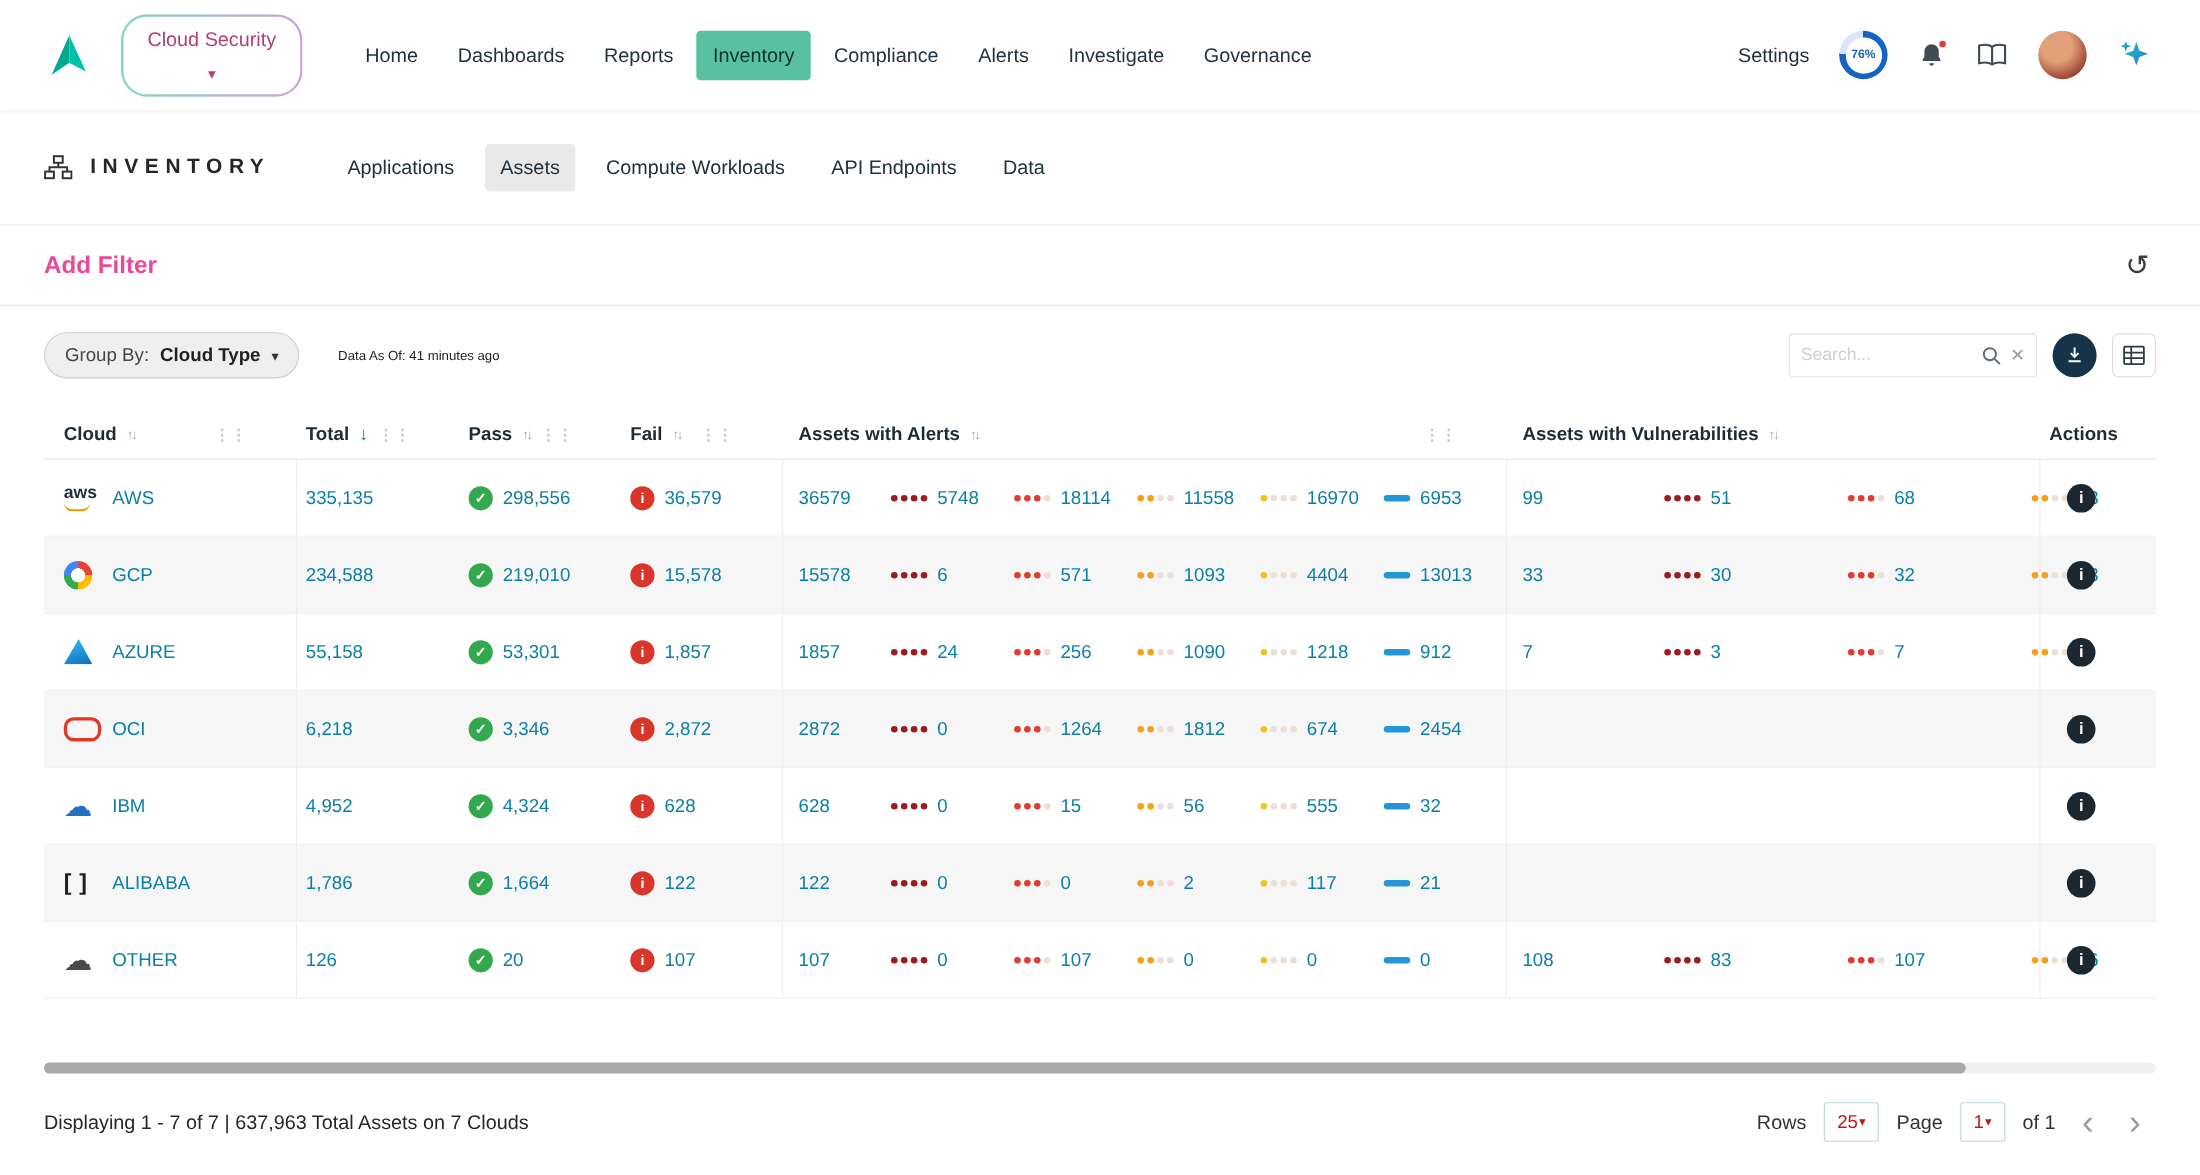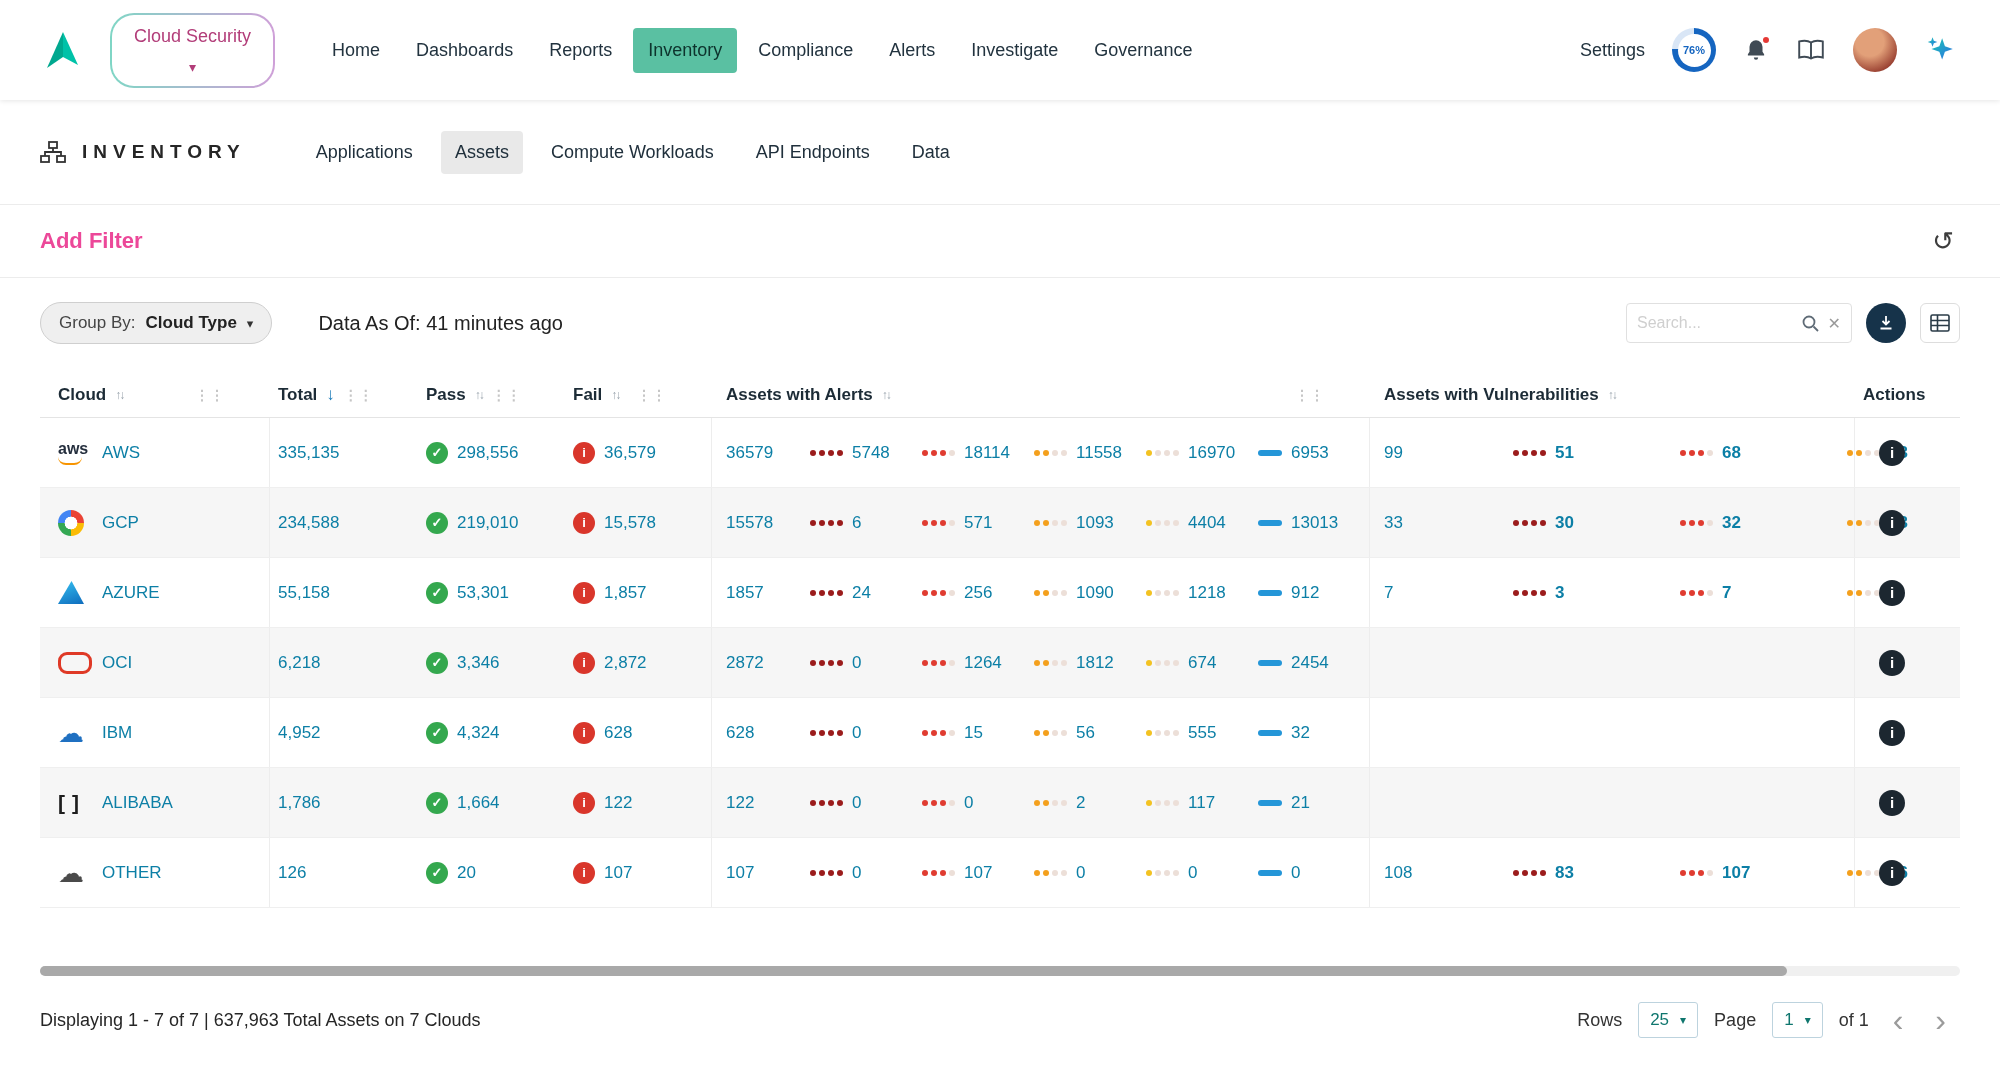--- a/index.html
+++ b/index.html
@@ -74,21 +74,21 @@
 
   
   .controls { margin: 24px 40px 0; display: flex; align-items: center; height: 42px; }
   .groupby {
     display: inline-flex; align-items: center; gap: 10px; cursor: pointer;
     border: 1px solid #cfcfcf; border-radius: 21px; padding: 10px 18px; font-size: 17px;
   }
   .groupby .gb-label { color: #454545; }
   .groupby .gb-value { color: #222; font-weight: 600; }
   .groupby .caret { font-size: 13px; color: #333; }
-  .dataasof { margin-left: 46px; font-size: 20px; color: #222; }
+  .dataasof { margin-left: 35px; font-size: 12px; color: #222; }
   .dataasof .dao-value { font-weight: 500; }
   .right-controls { margin-left: auto; display: flex; align-items: center; gap: 14px; }
   .searchbox {
     width: 226px; height: 40px; border: 1px solid #e0e0e0; border-radius: 4px;
     display: flex; align-items: center; padding: 0 10px; gap: 8px; background: #fff;
   }
   .searchbox input {
     flex: 1; min-width: 0; border: none; outline: none; font-size: 16px;
     font-family: "Liberation Sans", sans-serif; color: #333;
   }
@@ -144,21 +144,21 @@
     width: 22px; height: 22px; border-radius: 50%; margin-right: 9px; flex: none;
     display: inline-flex; align-items: center; justify-content: center;
     color: #fff; font-size: 13px; font-weight: 700;
   }
   .pass-ic { background: #34a84e; }
   .fail-ic { background: #d9362b; }
 
   .total-num { width: 84px; flex: none; }
   .c-vulns .total-num { width: 90px; }
   .sev-item { display: inline-flex; align-items: center; gap: 9px; width: 112px; flex: none; }
-  .c-vulns .sev-item { width: 128px; font-weight: bold; }
+  .c-vulns .sev-item { width: 128px; }
   .dots { display: inline-flex; gap: 3px; }
   .dots i { width: 6px; height: 6px; border-radius: 50%; background: #ecdfd8; display: block; }
   .dots.crit i { background: #9b1c1c; }
   .dots.high i:nth-child(-n+3) { background: #e03c31; }
   .dots.med  i:nth-child(-n+2) { background: #f4a01d; }
   .dots.low  i:nth-child(1)    { background: #f3c221; }
   .info-bar { width: 24px; height: 6px; border-radius: 3px; background: #2496d8; flex: none; }
   .vwrap { display: flex; align-items: center; gap: 39px; }
 
   .action-info {
@@ -166,23 +166,23 @@
     display: inline-flex; align-items: center; justify-content: center;
     font-size: 15px; font-weight: 700; cursor: pointer;
   }
 
   
   .hscroll { margin: 58px 40px 0; height: 10px; border-radius: 5px; background: #f0f0f0; position: relative; }
   .hscroll-thumb { position: absolute; left: 0; top: 0; height: 10px; width: 91%; border-radius: 5px; background: #a9a9a9; cursor: grab; }
   .footer { margin: 26px 46px 0 40px; display: flex; align-items: center; font-size: 18px; color: #262626; }
   .pager { margin-left: auto; display: flex; align-items: center; gap: 16px; }
   .pgsel {
-    display: inline-flex; align-items: center; gap: 11px; cursor: pointer;
+    display: inline-flex; align-items: center; gap: 1px; cursor: pointer;
     border: 1px solid #bdd3de; border-radius: 3px; padding: 7px 11px;
-    color: #0f766e; font-size: 17px; background: #fff;
+    color: #b91c1c; font-size: 17px; background: #fff;
   }
   .pgsel .caret { font-size: 12px; }
   .pg-label { color: #333; }
   .chev { font-size: 32px; color: #9b9b9b; line-height: 1; padding: 0 8px; cursor: pointer; }
 </style>
 </head>
 <body>
 
 <header class="topnav">
   <span class="logo">

